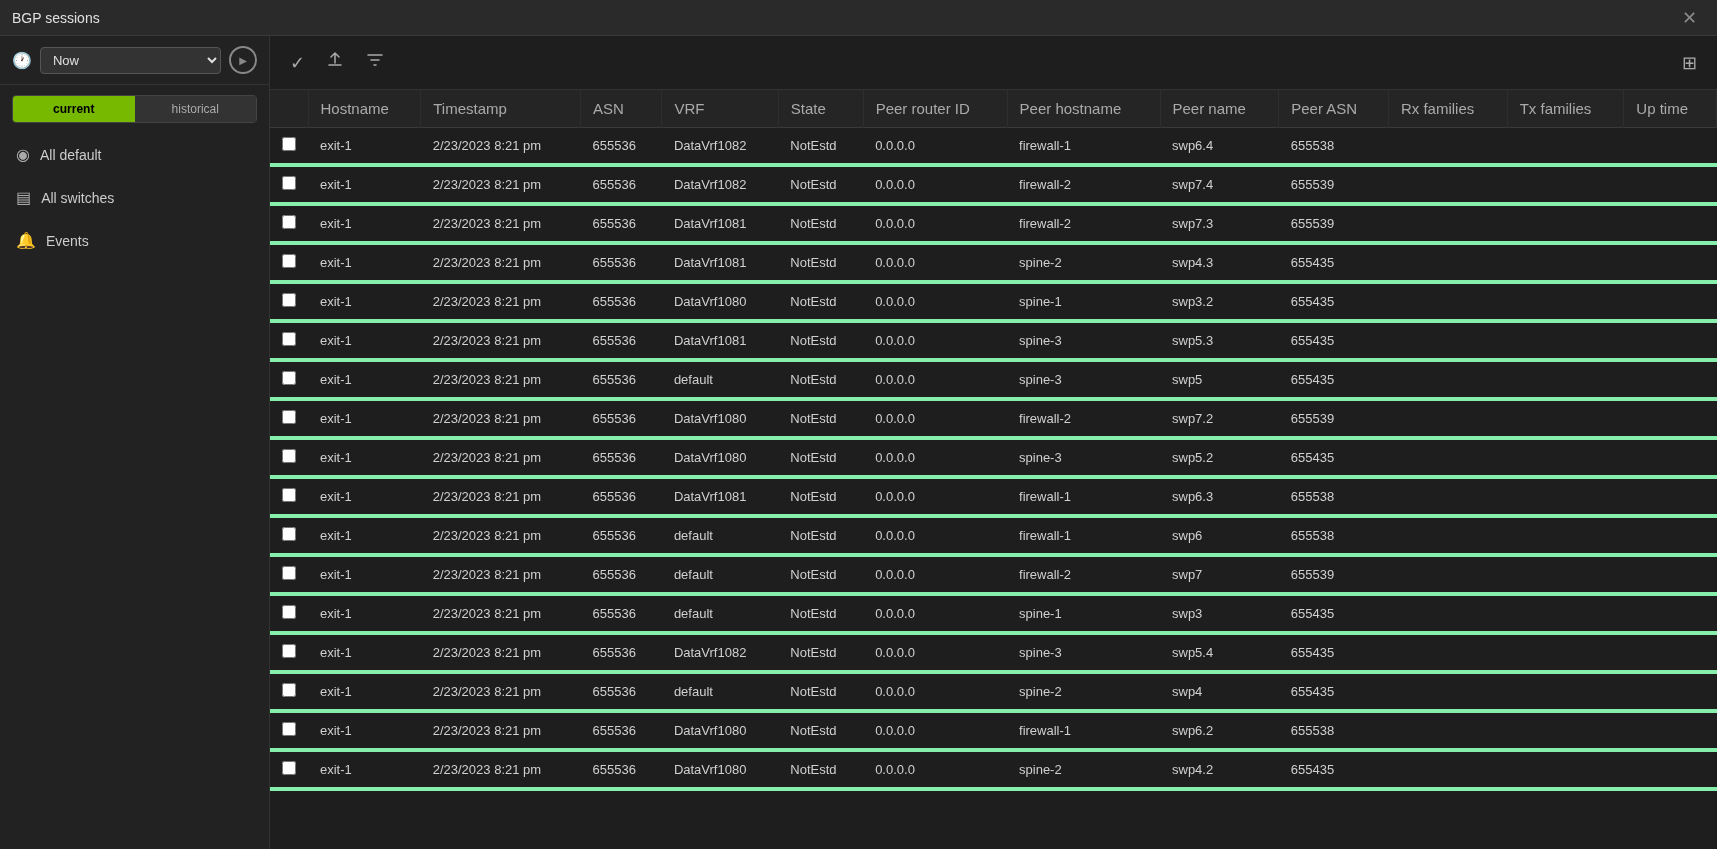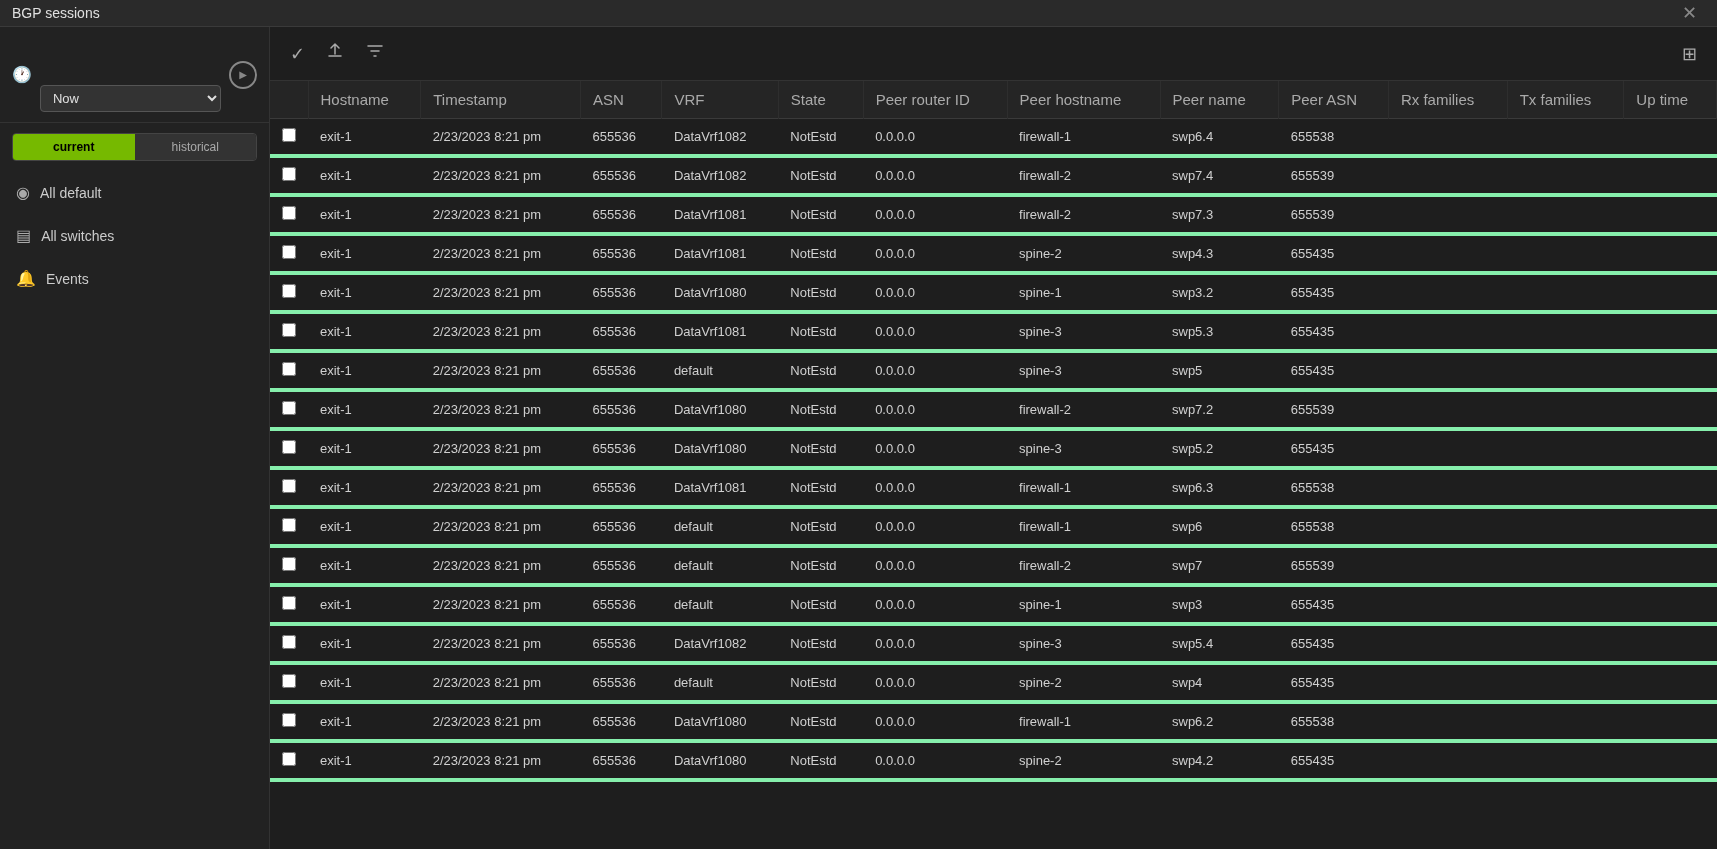--- a/index.html
+++ b/index.html
@@ -14,21 +14,21 @@
       display: flex;
       flex-direction: column;
     }
     
     .title-bar {
       background: #2a2a2a;
       display: flex;
       align-items: center;
       justify-content: space-between;
       padding: 0 12px;
-      height: 27px;
+      height: 36px;
       flex-shrink: 0;
       border-bottom: 1px solid #3a3a3a;
     }
     .title-bar-title {
       color: #e0e0e0;
       font-size: 14px;
     }
     .title-bar-close {
       background: none;
       border: none;
@@ -65,21 +65,20 @@
     }
     .time-selector {
       background: #333;
       border: 1px solid #555;
       color: #e0e0e0;
       padding: 4px 8px;
       border-radius: 4px;
       font-size: 13px;
       flex: 1;
       cursor: pointer;
-      margin-top: 48px;
     }
     .play-btn {
       width: 28px;
       height: 28px;
       border-radius: 50%;
       border: 2px solid #888;
       background: none;
       color: #888;
       display: flex;
       align-items: center;

